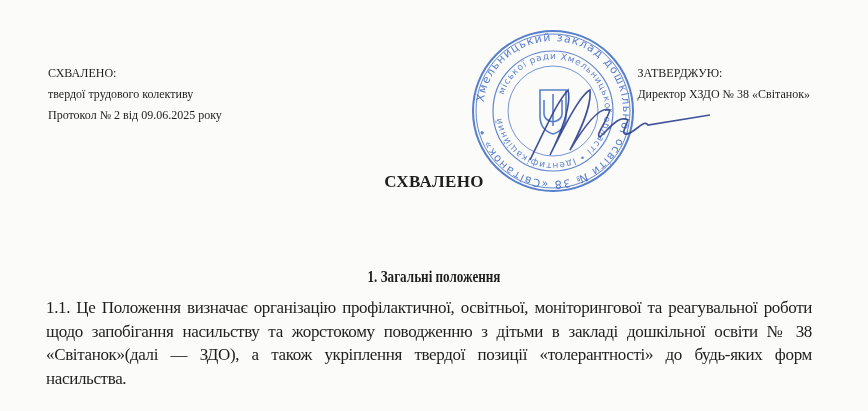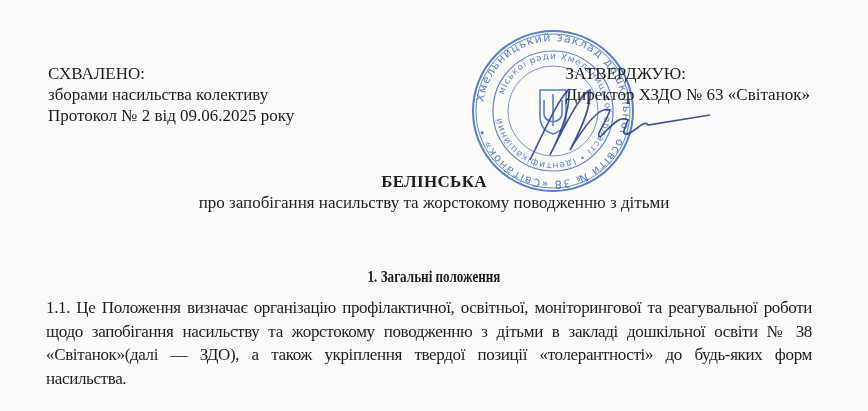--- a/index.html
+++ b/index.html
@@ -4,41 +4,41 @@
 <style>
   html, body { margin:0; padding:0; }
   body {
     width:868px; height:411px; overflow:hidden;
     background:#fbfbf9;
     font-family:"Liberation Serif", "DejaVu Serif", serif;
     color:#1e1e1e;
     position:relative;
   }
   .abs { position:absolute; white-space:nowrap; }
-  .hdr { font-size:17px; line-height:21px; }
+  .hdr { font-size:12px; line-height:21px; }
   .left-block { left:48px; top:63px; }
   .right-block { right:58px; top:63px; }
   .right-block .approve { padding-right:20px; }
   .right-block .name { padding-right:26px; }
   .title-block { left:0; width:868px; top:171px; text-align:center; }
   .title { font-weight:bold; font-size:17px; line-height:21px; letter-spacing:0.3px; }
   .subtitle { font-size:17px; line-height:21px; }
   .section { left:0; width:868px; top:268px; text-align:center; font-weight:bold; font-size:16px;
     font-family:"Liberation Sans Narrow","Liberation Serif", serif; transform:scaleX(0.82); }
   .para { left:46px; top:296px; width:766px; white-space:normal; font-size:17px; line-height:23.5px;
     text-align:justify; font-family:"Liberation Serif", serif; letter-spacing:-0.35px; word-spacing:1px; }
   .stamp { position:absolute; left:470px; top:28px; width:166px; height:166px; }
   .sig { position:absolute; left:520px; top:75px; width:190px; height:90px; }
 </style>
 </head>
 <body>
 
 <div class="abs hdr left-block">
   <div>СХВАЛЕНО:</div>
-  <div>зборами насильства колективу</div>
+  <div>твердої трудового колективу</div>
   <div>Протокол № 2 від 09.06.2025 року</div>
 </div>
 
 <svg class="stamp" viewBox="0 0 166 166">
   <defs>
     <path id="outerArc" d="M83,83 m-70,0 a70,70 0 1,1 140,0 a70,70 0 1,1 -140,0"></path>
     <path id="innerArc" d="M83,83 m-52,0 a52,52 0 1,1 104,0 a52,52 0 1,1 -104,0"></path>
   </defs>
   <circle cx="83" cy="83" r="80" fill="none" stroke="#3a68c4" stroke-width="2" opacity="0.85"></circle>
   <circle cx="83" cy="83" r="77" fill="none" stroke="#3a68c4" stroke-width="1" opacity="0.8"></circle>
@@ -53,23 +53,22 @@
   <path d="M70,62 h26 v26 q0,14 -13,18 q-13,-4 -13,-18 z" fill="none" stroke="#3a68c4" stroke-width="1.6" opacity="0.85"></path>
   <path d="M83,66 v32 M74,72 v14 q0,6 9,8 q9,-2 9,-8 v-14" fill="none" stroke="#3a68c4" stroke-width="1.6" opacity="0.85"></path>
 </svg>
 
 <svg class="sig" viewBox="0 0 190 90">
   <path d="M10,85 C25,55 35,30 48,15 C52,30 40,60 30,80 C45,50 60,20 70,15 C72,35 55,65 50,75 C65,50 80,30 90,35 C85,50 75,60 80,62 C92,50 100,40 108,45 C104,55 100,62 110,58 C120,52 125,45 128,50 L190,40" fill="none" stroke="#2b3f8f" stroke-width="1.6" opacity="0.9"></path>
 </svg>
 
 <div class="abs hdr right-block">
   <div class="approve">ЗАТВЕРДЖУЮ:</div>
-  <div>Директор ХЗДО № 63 «Світанок»</div>
+  <div>Директор ХЗДО № 38 «Світанок»</div>
 </div>
 
 <div class="abs title-block">
-  <div class="title">БЕЛІНСЬКА</div>
-  <div class="subtitle">про запобігання насильству та жорстокому поводженню з дітьми</div>
+  <div class="title">СХВАЛЕНО</div>
 </div>
 
 <div class="abs section">1. Загальні положення</div>
 
 <div class="abs para">1.1. Це Положення визначає організацію профілактичної, освітньої, моніторингової та реагувальної роботи щодо запобігання насильству та жорстокому поводженню з дітьми в закладі дошкільної освіти № 38 «Світанок»(далі — ЗДО), а також укріплення твердої позиції «толерантності» до будь-яких форм насильства.</div>
 
 </body></html>

